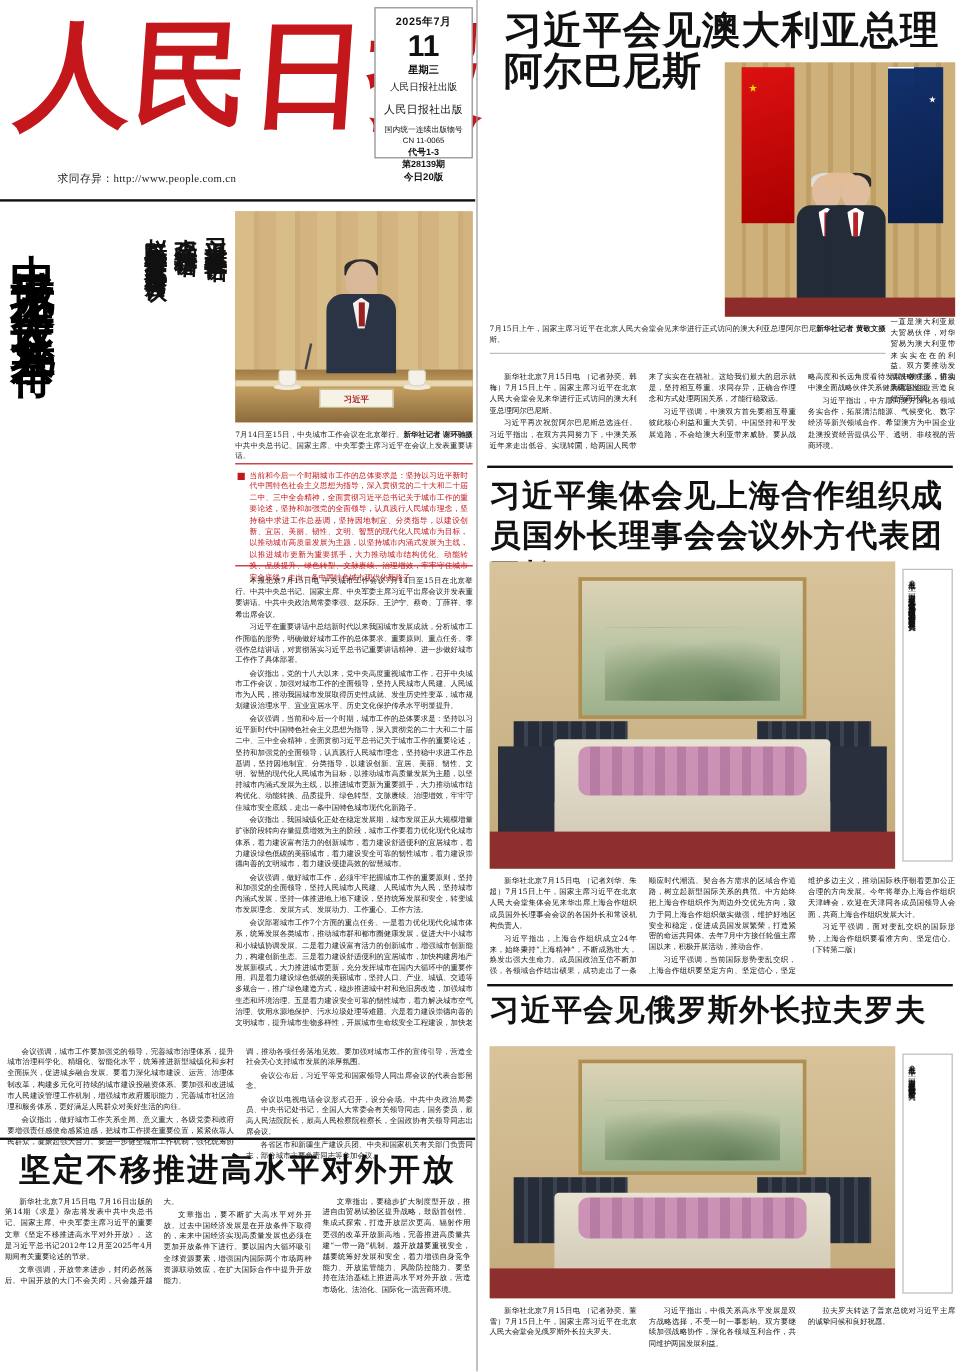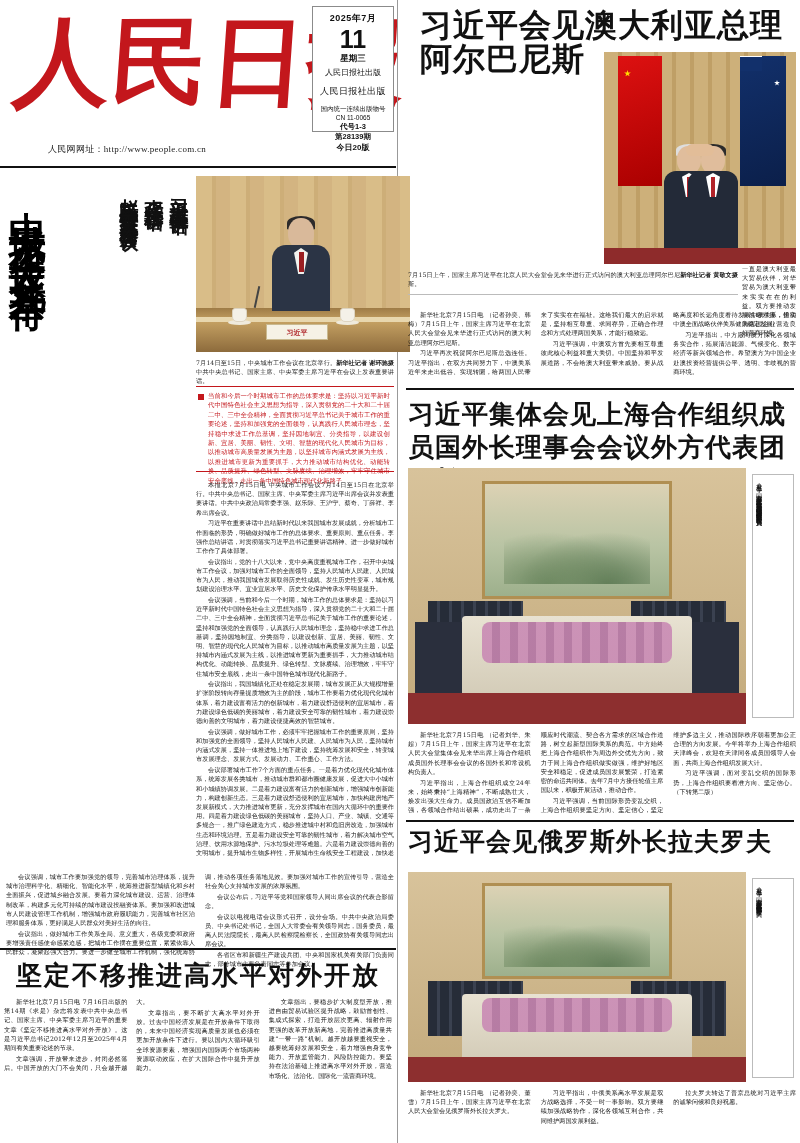--- a/index.html
+++ b/index.html
@@ -72,21 +72,21 @@
     display:flex; flex-direction:row-reverse;
   }
   .lead-sub {
     writing-mode:vertical-rl; text-orientation:upright;
     font-family:"DejaVu Serif", serif; font-weight:bold;
     font-size:19px; line-height:21px; letter-spacing:2px;
     margin-left:4px; height:100%;
   }
 
   .lead-photo {
-    position:absolute; left:196px; top:4px; width:214px; height:176px;
+    position:absolute; left:196px; top:4px; width:198px; height:176px;
     background:linear-gradient(180deg,#d8bb84 0%, #c9a86d 48%, #b8965b 100%);
     overflow:hidden;
   }
   .lp-wall { position:absolute; inset:0;
     background:repeating-linear-gradient(90deg,#d9bd88 0 16px,#cdae78 16px 20px,#d3b481 20px 34px);
   }
   .lp-desk { position:absolute; left:0; bottom:0; width:100%; height:44px;
     background:linear-gradient(180deg,#9e7b46,#c5a163 30%, #8d6b3c); }
   .lp-desk2 { position:absolute; left:0; bottom:30px; width:100%; height:5px; background:#e8d7ae; }
   .lp-person { position:absolute; left:76px; top:42px; width:58px; height:92px; }
@@ -246,21 +246,21 @@
 </style>
 </head>
 <body>
 
 <div class="page">
 
   <div class="masthead">
     <div class="logo-wrap">
       <div class="logo-cn">人民日报</div>
     </div>
-    <div class="site-url">人民网网址：http://www.people.com.cn</div>
+    <div class="site-url">求同存异：http://www.people.com.cn</div>
 
     <div class="datebox">
       <div class="db-ym">2025年7月</div>
       <div class="db-day">11</div>
       <div class="db-week">星期三</div>
       <div class="db-lunar">人民日报社出版</div>
       <div class="db-pub">人民日报社出版</div>
       <div class="db-sm">国内统一连续出版物号</div>
       <div class="db-sm2">CN 11-0065</div>
       <div class="db-b">代号1-3</div>

